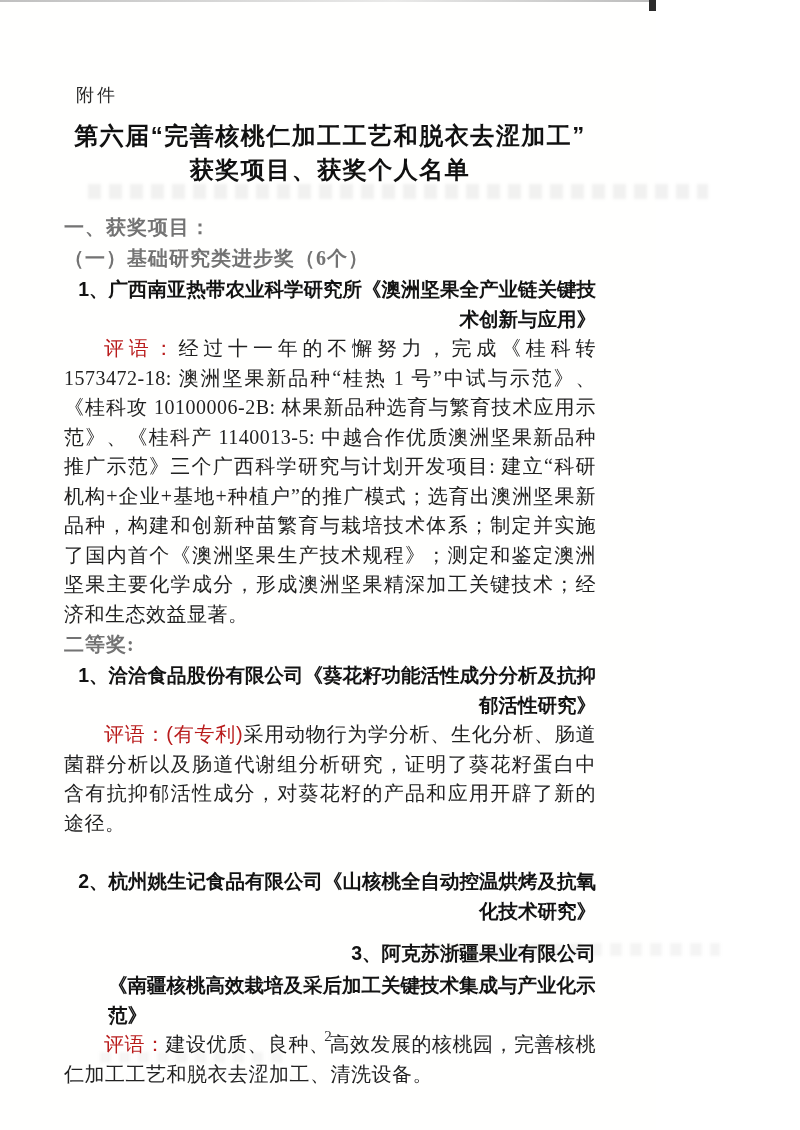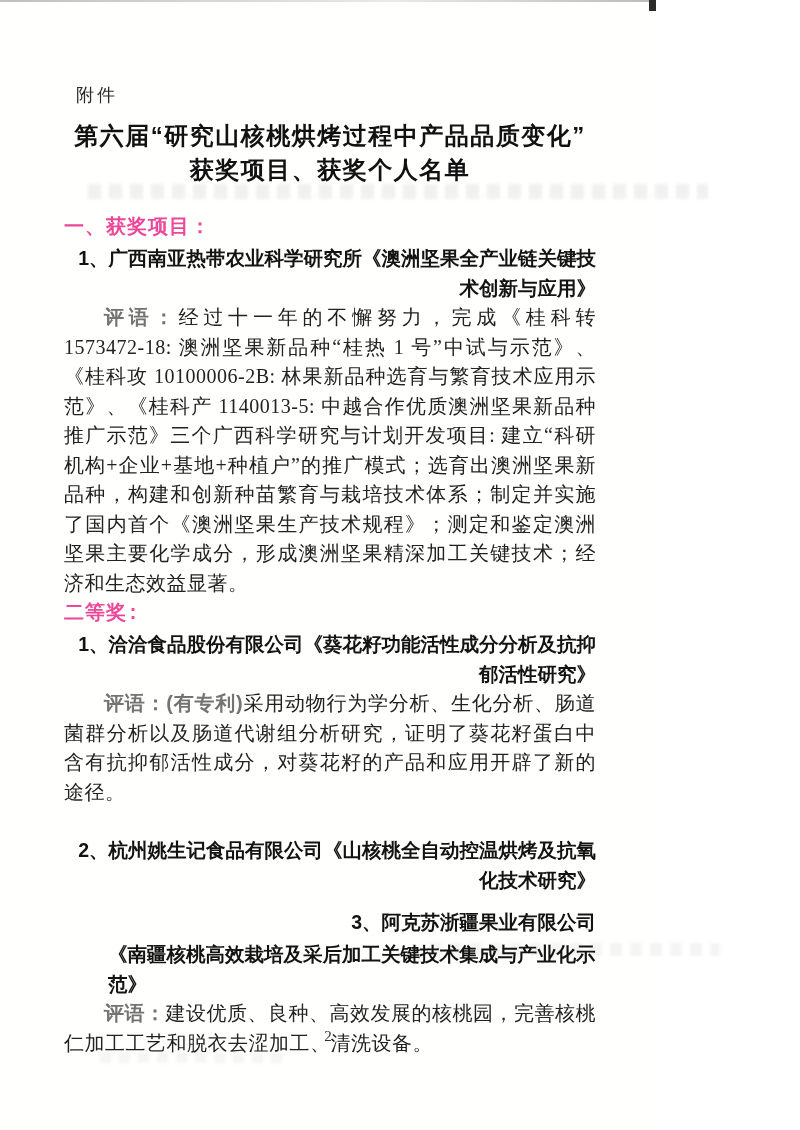--- a/index.html
+++ b/index.html
@@ -50,46 +50,46 @@
     margin: 13px 0 0 0;
     text-align: center;
     font-family: "Liberation Sans", "DejaVu Sans", sans-serif;
     font-weight: bold;
     font-size: 24px; line-height: 34px;
     letter-spacing: 1.5px;
     color: #111;
   }
   .title .tline { display: block; }
   .sec {
-    font-family: Liberation Mono, monospace;
+    font-family: Liberation Serif, serif;
     font-weight: bold;
     font-size: 20px; line-height: 31px;
     letter-spacing: 1px;
-    color: #ec4899;
+    color: #737373;
   }
   .sec-first { margin-top: 25px; }
   .item-title {
     font-family: "Liberation Sans", "DejaVu Sans", sans-serif;
     font-weight: bold;
     font-size: 19.5px; line-height: 30px;
     color: #131313;
     text-align: right;
   }
   .comment {
     margin: 0;
     font-size: 20px; line-height: 29.5px;
     text-indent: 2em;
     text-align: justify;
     letter-spacing: 0.5px;
     color: #222;
   }
   .comment .b {
     font-family: "Liberation Sans", "DejaVu Sans", sans-serif;
-    font-weight: bold;
-    color: #737373;
+    font-weight: normal;
+    color: #b91c1c;
   }
   .gap-sm { }
   .gap-md { margin-top: 28px; }
   .gap-md2 { margin-top: 12px; }
   .subtitle-line {
     margin: 2px 0 0 44px;
     font-family: "Liberation Sans", "DejaVu Sans", sans-serif;
     font-weight: bold;
     font-size: 19.5px; line-height: 30px;
     color: #131313;
@@ -109,25 +109,26 @@
 
   <div class="scan-topline"></div>
   <div class="scan-corner"></div>
   <div class="smudge smudge-1"></div>
   <div class="smudge smudge-2"></div>
   <div class="smudge smudge-3"></div>
 
   <div class="attachment">附件</div>
 
   <h1 class="title">
-    <span class="tline">第六届“研究山核桃烘烤过程中产品品质变化”</span>
+    <span class="tline">第六届“完善核桃仁加工工艺和脱衣去涩加工”</span>
     <span class="tline">获奖项目、获奖个人名单</span>
   </h1>
 
   <div class="sec sec-first">一、获奖项目：</div>
+  <div class="sec">（一）基础研究类进步奖（6个）</div>
 
   <div class="item-title">1、广西南亚热带农业科学研究所《澳洲坚果全产业链关键技术创新与应用》</div>
   <p class="comment"><span class="b">评语：</span><span>经过十一年的不懈努力，完成《桂科转 1573472-18: 澳洲坚果新品种“桂热 1 号”中试与示范》、《桂科攻 10100006-2B: 林果新品种选育与繁育技术应用示范》、《桂科产 1140013-5: 中越合作优质澳洲坚果新品种推广示范》三个广西科学研究与计划开发项目: 建立“科研机构+企业+基地+种植户”的推广模式；选育出澳洲坚果新品种，构建和创新种苗繁育与栽培技术体系；制定并实施了国内首个《澳洲坚果生产技术规程》；测定和鉴定澳洲坚果主要化学成分，形成澳洲坚果精深加工关键技术；经济和生态效益显著。</span></p>
 
   <div class="sec gap-sm">二等奖:</div>
 
   <div class="item-title">1、洽洽食品股份有限公司《葵花籽功能活性成分分析及抗抑郁活性研究》</div>
   <p class="comment"><span class="b">评语：</span><span class="b">(有专利)</span><span>采用动物行为学分析、生化分析、肠道菌群分析以及肠道代谢组分析研究，证明了葵花籽蛋白中含有抗抑郁活性成分，对葵花籽的产品和应用开辟了新的途径。</span></p>
 
   <div class="item-title gap-md">2、杭州姚生记食品有限公司《山核桃全自动控温烘烤及抗氧化技术研究》</div>

